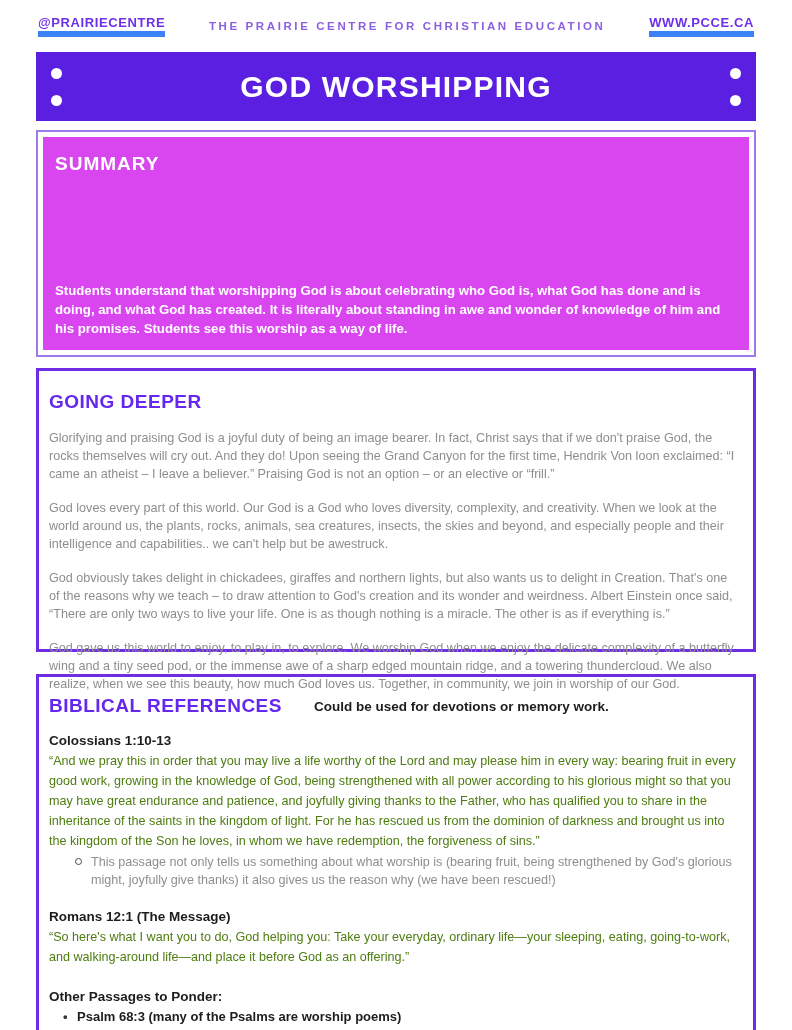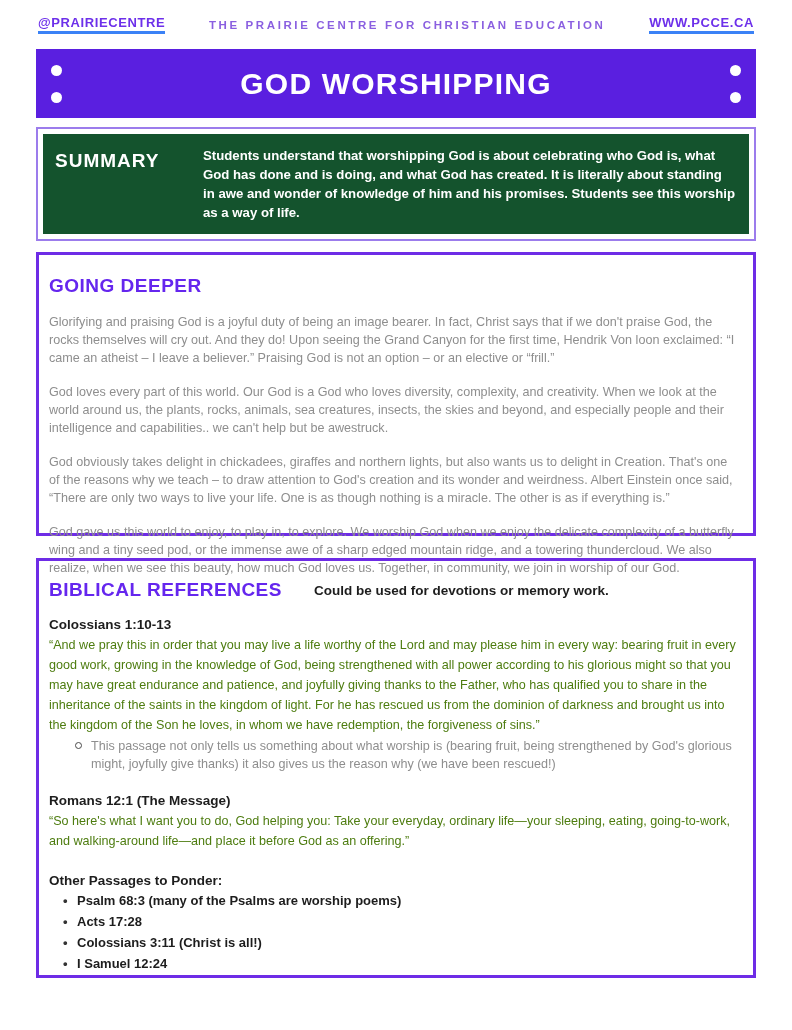--- a/index.html
+++ b/index.html
@@ -10,21 +10,21 @@
     font-family: "Liberation Sans", sans-serif;
     overflow: hidden;
   }
   
   .topbar {
     display: flex; justify-content: space-between; align-items: center;
     padding: 15px 38px 0 38px;
   }
   .top-link {
     font-size: 13px; font-weight: bold; color: #6d30ea;
-    border-bottom: 3px solid #3b82f6; padding-bottom: 1px;
+    border-bottom: 6px solid #3b82f6; padding-bottom: 1px;
     letter-spacing: 0.6px; cursor: pointer;
   }
   .top-center {
     font-size: 11.5px; font-weight: 600; color: #8a5fe0;
     letter-spacing: 2.6px;
   }
   
   .banner {
     position: relative; margin: 15px 36px 0 36px; height: 69px;
     background: #5a1fe0;
@@ -40,23 +40,24 @@
   .dots.left { left: 15px; }
   .dots.right { right: 15px; }
   .dot { width: 11px; height: 11px; border-radius: 50%; background: #ffffff; }
   
   .summary-outer {
     margin: 9px 36px 0 36px;
     border: 2px solid #9c7cec;
     padding: 5px;
   }
   .summary-inner {
-    background: #14532d;
-    display: flex; gap: 36px;
+    background: #d946ef;
+    display: flex; gap: 16px;
     padding: 12px 14px 12px 12px;
+    flex-direction: column;
   }
   .summary-label {
     flex: 0 0 112px;
     color: #ffffff; font-size: 19px; font-weight: bold;
     letter-spacing: 1px; margin-top: 4px;
   }
   .summary-text {
     flex: 1;
     color: #ffffff; font-size: 13.2px; font-weight: bold; line-height: 19px;
   }

